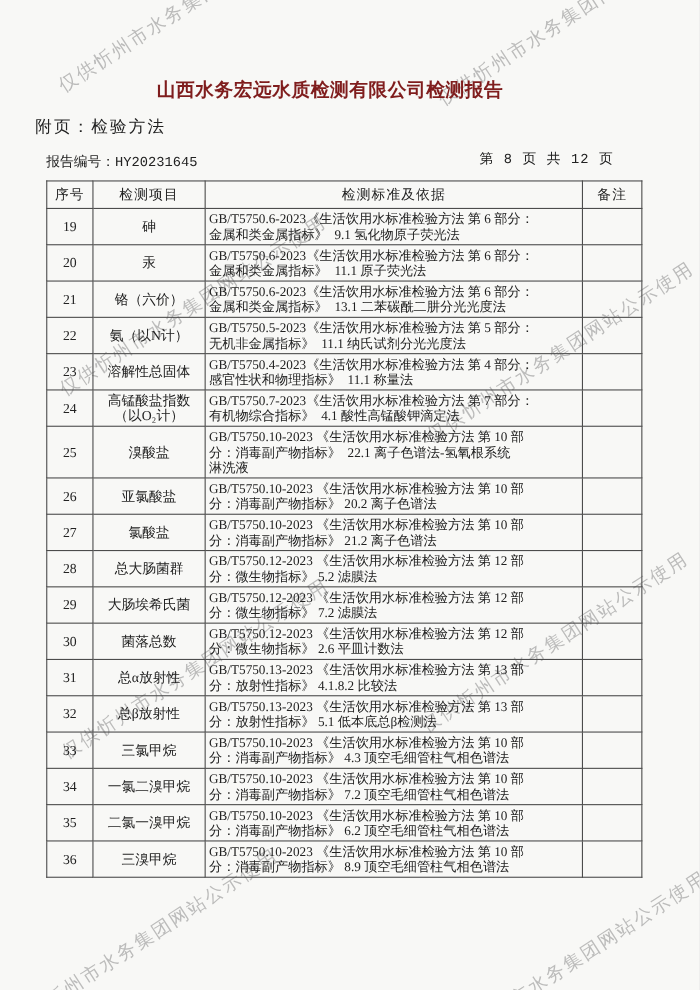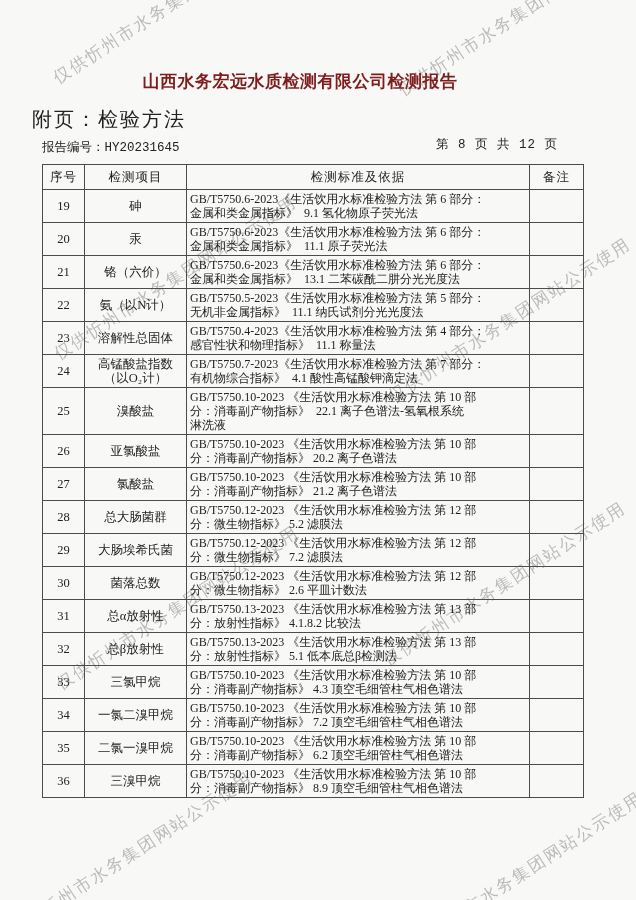--- a/index.html
+++ b/index.html
@@ -31,21 +31,21 @@
     left:0;top:70px;width:600px;
     text-align:center;
     font-size:17px;
     font-weight:bold;
     letter-spacing:.5px;
     color:#7f1d1d;
   }
   .attachment{
     position:absolute;
     left:32px;top:106px;
-    font-size:20px;
+    font-size:15px;
     letter-spacing:2px;
   }
   .meta-row{
     position:absolute;
     left:42px;top:139px;
     width:516px;
     display:flex;
     justify-content:space-between;
     align-items:flex-end;
     font-size:12.5px;

